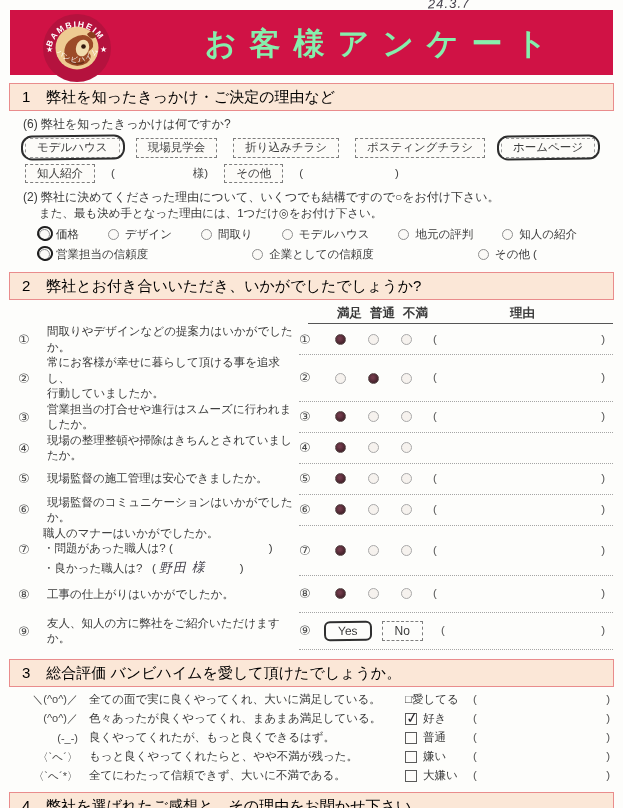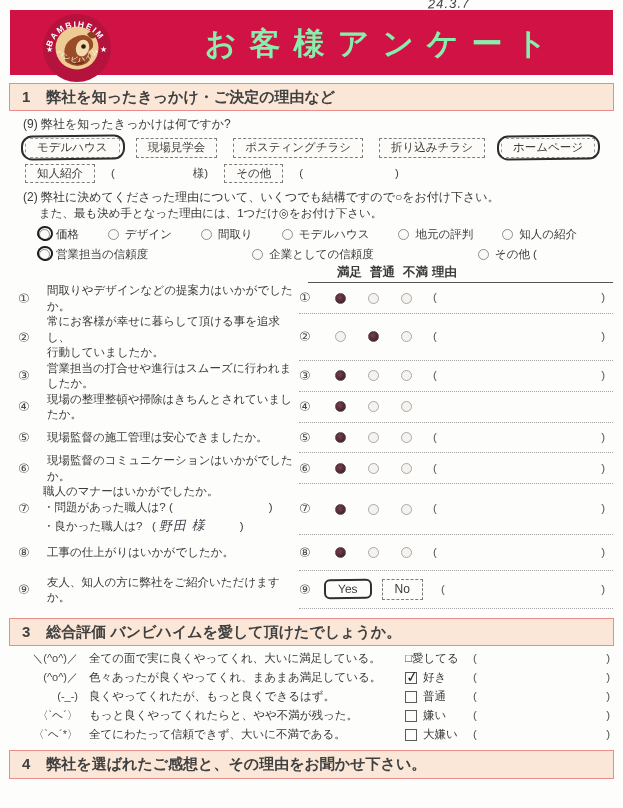--- a/index.html
+++ b/index.html
@@ -17,21 +17,21 @@
   .hand { color:#43404b; font-style:italic; display:inline-block; transform:rotate(-1.5deg); letter-spacing:1px; }
 
   
   .banner { margin:10px 1px 0 1px; height:65px; background:#d01245; position:relative; }
   .banner-title { position:absolute; left:148px; right:6px; top:13px; text-align:center;
     color:#86efac; font-size:31px; font-weight:bold; letter-spacing:13px; white-space:nowrap; }
   .badge { position:absolute; left:32px; top:3px; width:70px; height:70px; }
 
   
   .secbar { margin:8px 0 5px 0; background:#fbe7d7; border:1px solid #e98c8c;
-    padding:3px 10px 3px 12px; font-size:15px; font-weight:bold; color:#404040; white-space:nowrap; }
+    padding:3px 10px 3px 12px; font-size:15px; font-weight:normal; color:#000000; white-space:nowrap; }
   .secbar .num { margin-right:16px; }
   .indent2 { margin-left:30px; }
   .qlabel { margin:5px 0 4px 14px; font-size:12px; }
 
   
   .optrow { display:flex; align-items:center; margin:6px 0 6px 16px; gap:16px; }
   .optbox { display:inline-block; border:1px dashed #7d7d7d; padding:1px 11px; position:relative;
     color:#3c3c3c; background:#fcfbf8; white-space:nowrap; }
   .optbox.circled { border-color:#9a9a9a; }
   .optbox.circled::after { content:""; position:absolute; inset:-4px -6px -3px -5px;
@@ -47,21 +47,21 @@
   .pcirc { width:11px; height:11px; border:1.3px solid #8f8f8f; border-radius:50%;
     display:inline-block; position:relative; background:#fbfaf7; flex:none; }
   .pcirc.penned::after { content:""; position:absolute; inset:-4px -4px -2px -3px;
     border:2px solid #1f1f1f; border-radius:52% 48% 50% 50%; transform:rotate(14deg); }
 
   
   .thead { display:flex; align-items:flex-end; margin-left:299px; width:305px;
     border-bottom:1.3px solid #555; font-weight:bold; font-size:12.5px; padding-bottom:1px; }
   .thead .spc { width:25px; }
   .thead .c { width:33px; text-align:center; }
-  .thead .rsn { flex:1; text-align:left; }
+  .thead .rsn { flex:1; text-align:center; }
   .trow { display:flex; align-items:center; }
   .tleft { width:290px; padding-left:9px; display:flex; gap:4px; align-items:center; }
   .tleft .txt { display:block; }
   .tright { width:314px; display:flex; align-items:center; border-bottom:1px dotted #a5a5a5;
     padding:6px 0 6px 0; align-self:stretch; }
   .tnum { width:25px; font-size:13px; color:#4a4a4a; flex:none; }
   .tcell { width:33px; text-align:center; flex:none; display:flex; justify-content:center; }
   .radio { width:11px; height:11px; border:1.3px solid #a9a9a9; border-radius:50%;
     display:inline-block; background:#f6f2ee; }
   .radio.filled { background:radial-gradient(circle at 42% 38%, #713a4a 15%, #402028 75%); border-color:#5a4a4a; }
@@ -109,27 +109,27 @@
       <text x="4" y="39" font-size="8" fill="#ffffff">★</text>
       <text x="58" y="39" font-size="8" fill="#ffffff">★</text>
     </svg>
     <div class="banner-title">お客様アンケート</div>
   </div>
 
   <div class="secbar">
     <span class="num">1</span><span>弊社を知ったきっかけ・ご決定の理由など</span>
   </div>
 
-  <div class="qlabel">(9) 弊社を知ったきっかけは何ですか?</div>
+  <div class="qlabel">(6) 弊社を知ったきっかけは何ですか?</div>
 
   <div class="optrow">
     <span class="optbox circled">モデルハウス</span>
     <span class="optbox">現場見学会</span>
+    <span class="optbox">折り込みチラシ</span>
     <span class="optbox">ポスティングチラシ</span>
-    <span class="optbox">折り込みチラシ</span>
     <span class="optbox circled">ホームページ</span>
   </div>
 
   <div class="optrow">
     <span class="optbox">知人紹介</span>
     <span class="parenfield"><span>(</span><span class="sp-wide"></span><span>様)</span></span>
     <span class="optbox">その他</span>
     <span class="parenfield"><span>(</span><span class="sp-med"></span><span>)</span></span>
   </div>
 
@@ -172,20 +172,23 @@
         <span>企業としての信頼度</span>
       </span>
     <span class="ropt">
         <span class="pcirc"></span>
         <span>その他 (</span>
         <span class="sp-wide" style="width:128px;"></span>
         <span>)</span>
       </span>
   </div>
 
+  <div class="secbar" style="margin-top:10px;">
+    <span class="num">2</span><span>弊社とお付き合いいただき、いかがでしたでしょうか?</span>
+  </div>
 
   <div class="thead">
     <span class="spc"></span>
     <span class="c">満足</span>
     <span class="c">普通</span>
     <span class="c">不満</span>
     <span class="rsn">理由</span>
   </div>
 
   <div class="trow">

